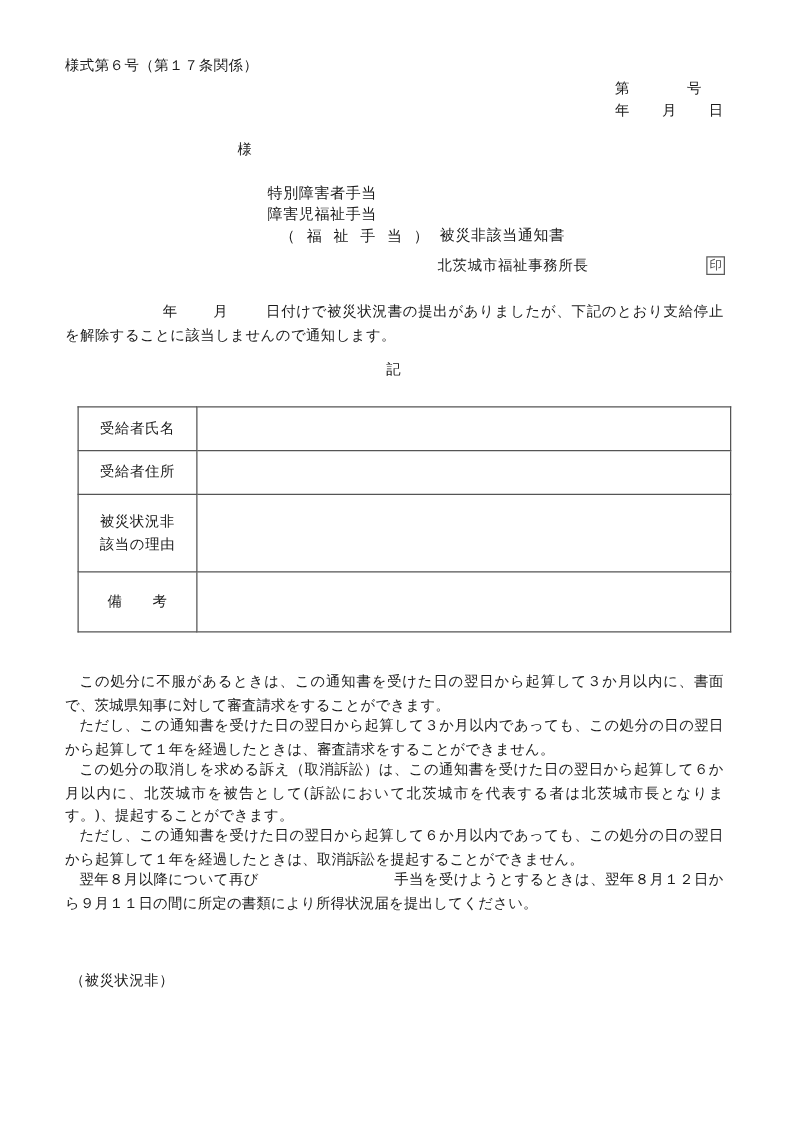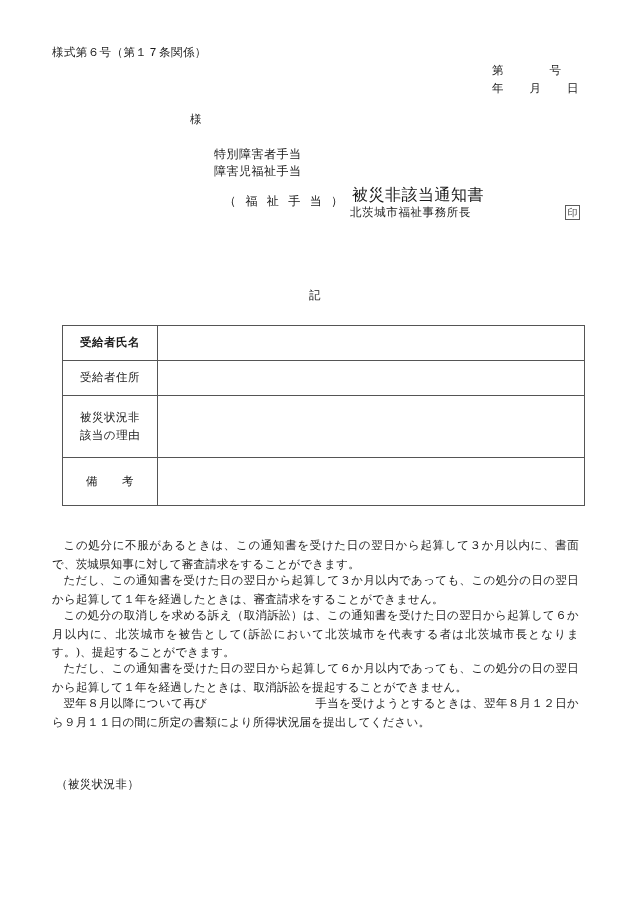--- a/index.html
+++ b/index.html
@@ -69,24 +69,23 @@
   }
   .title-line {
     font-size: 12px;
     line-height: 1.45;
     letter-spacing: 0.5px;
     white-space: pre;
   }
   .title-line.paren {
     letter-spacing: 2.8px;
     padding-left: 10px;
-    margin-top: 12px;
   }
   .title-main {
-    font-size: 16px;
+    font-size: 12px;
     line-height: 1.45;
     letter-spacing: 0.5px;
     white-space: pre;
     align-self: center;
     margin-left: 6px;
     position: relative;
     top: 17px;
     font-family: Liberation Serif, serif;
   }
 
@@ -162,21 +161,21 @@
     width: 90px;
     text-align: center;
     font-size: 11.5px;
     letter-spacing: 0.5px;
     line-height: 1.5;
     padding: 4px 2px;
   }
   .tbl td.value {
     width: 426px;
   }
-  .row-h1 { height: 35px; font-weight: bold; }
+  .row-h1 { height: 35px; }
   .row-h2 { height: 35px; }
   .row-h3 { height: 62px; }
   .row-h4 { height: 48px; padding-left: 44px; }
   .label .twoline { display: block; }
 
   
   .notice {
     position: absolute;
     left: 52px;
     width: 527px;
@@ -223,20 +222,21 @@
       <div class="title-line paren">（ 福 祉 手 当 ）</div>
     </div>
     <div class="title-main">被災非該当通知書</div>
   </div>
 
   <div class="issuer">
     <div class="issuer-name">北茨城市福祉事務所長</div>
     <div class="seal-box">印</div>
   </div>
 
+  <div class="para lead"><span class="inline-gap-a"></span><span>年</span><span class="inline-gap-b"></span><span>月</span><span class="inline-gap-c"></span><span>日付けで被災状況書の提出がありましたが、下記のとおり支給停止を解除することに該当しませんので通知します。</span></div>
 
   <div class="kiji">記</div>
 
   <table class="tbl">
     <tbody>
       <tr class="row-h1">
         <td class="label">受給者氏名</td>
         <td class="value"></td>
       </tr>
       <tr class="row-h2">

